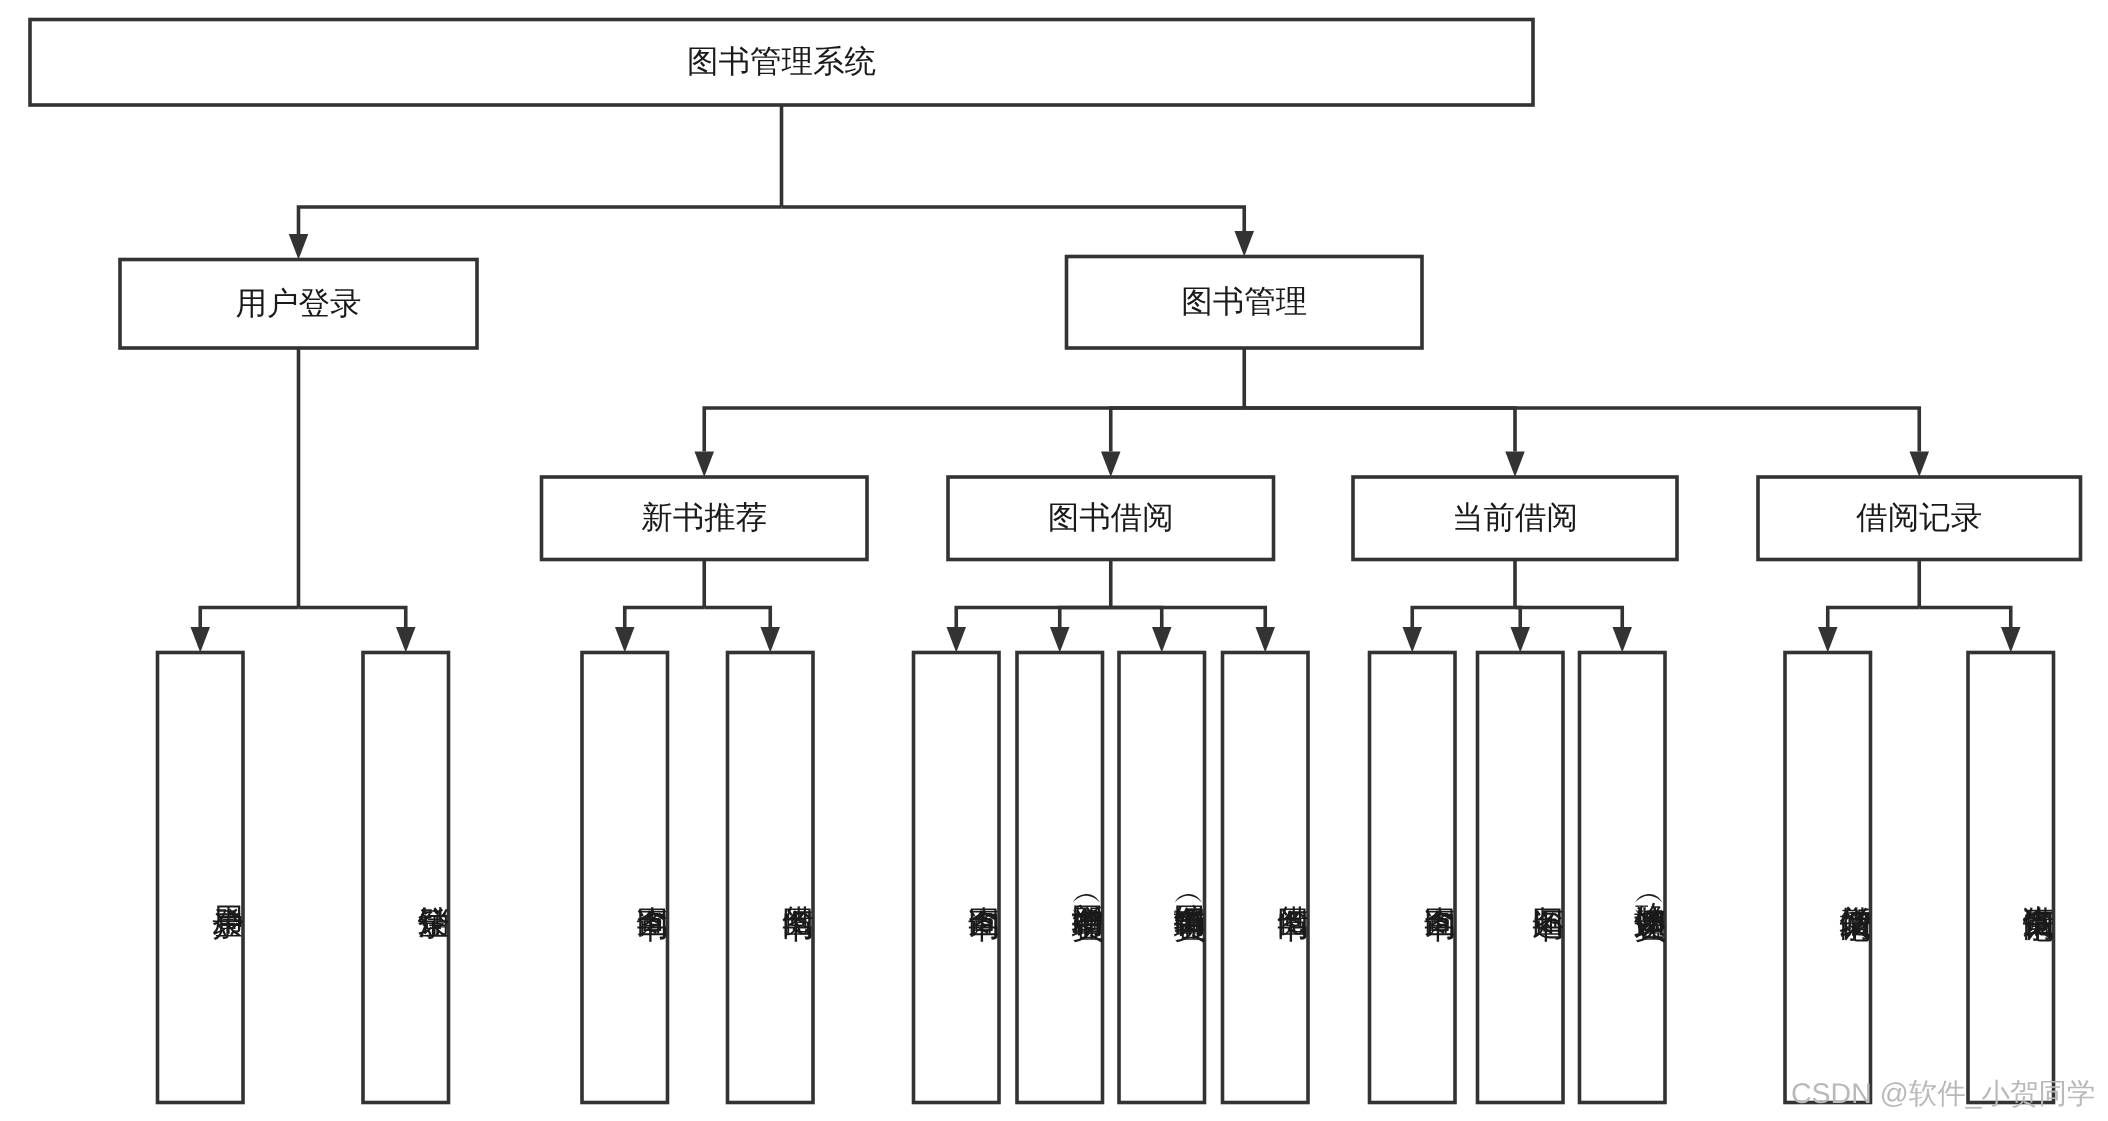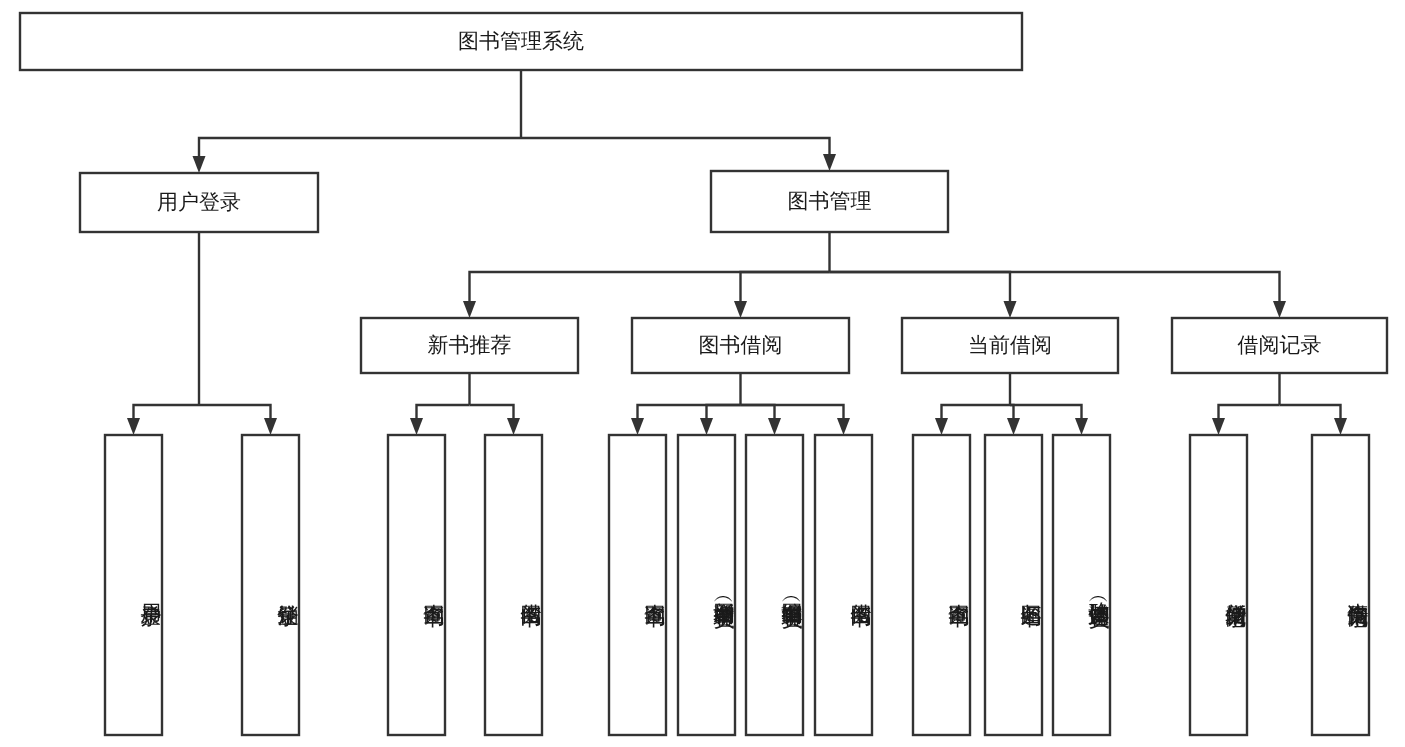--- a/index.html
+++ b/index.html
@@ -184,14 +184,15 @@
       <div class="leaf-hit" style="left: 985px; top: 435px; width: 57px; height: 300px;"></div>
       <div class="leaf-label" style="left: 985px; top: 449px; width: 57px; height: 280px;">归还图书</div>
       <div class="leaf-hit" style="left: 1053px; top: 435px; width: 57px; height: 300px;"></div>
       <div class="leaf-label" style="left: 1053px; top: 449px; width: 57px; height: 280px;">确认归还（管理员）</div>
       <div class="leaf-hit" style="left: 1190px; top: 435px; width: 57px; height: 300px;"></div>
       <div class="leaf-label" style="left: 1190px; top: 449px; width: 57px; height: 280px;">新增借阅记录</div>
       <div class="leaf-hit" style="left: 1312px; top: 435px; width: 57px; height: 300px;"></div>
       <div class="leaf-label" style="left: 1312px; top: 449px; width: 57px; height: 280px;">查询借阅记录</div>
     </div>
 
+  <div class="watermark">CSDN @软件_小贺同学</div>
 
 </div>
 
 </body></html>

